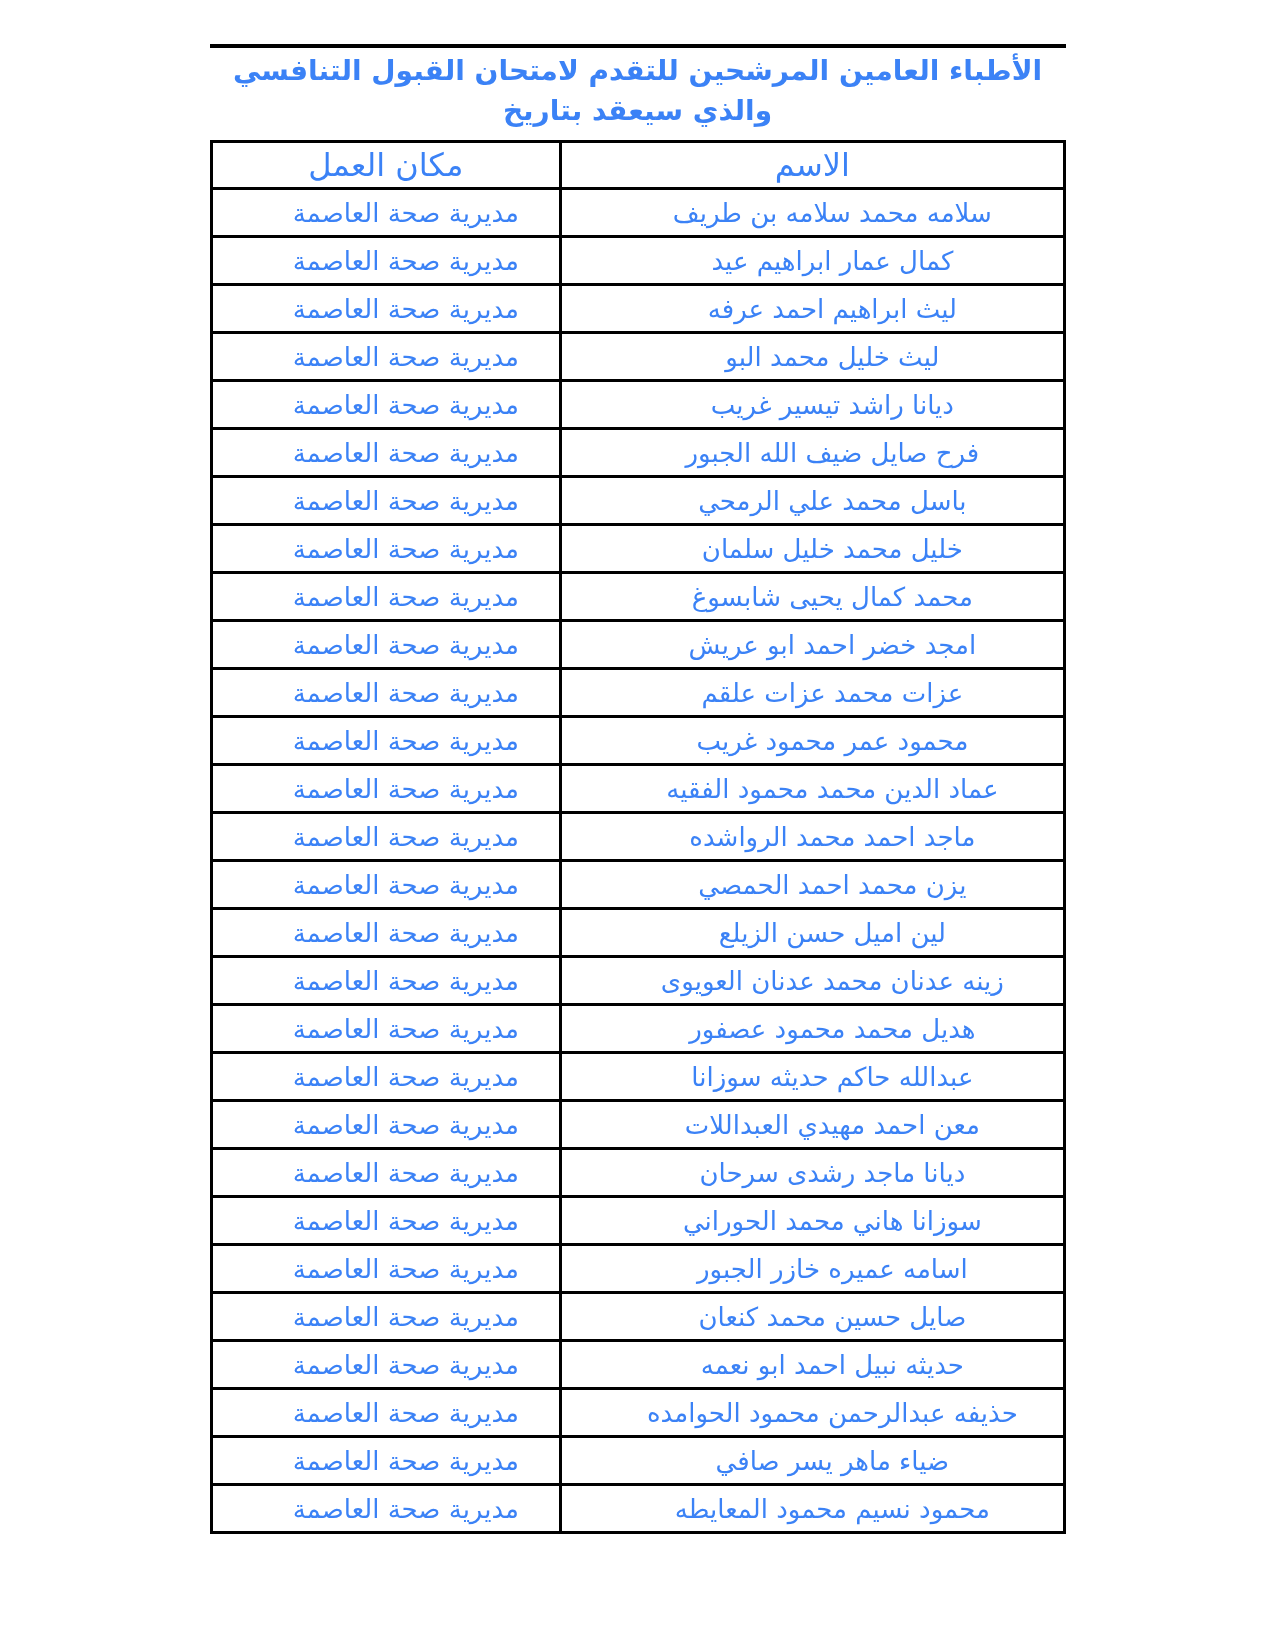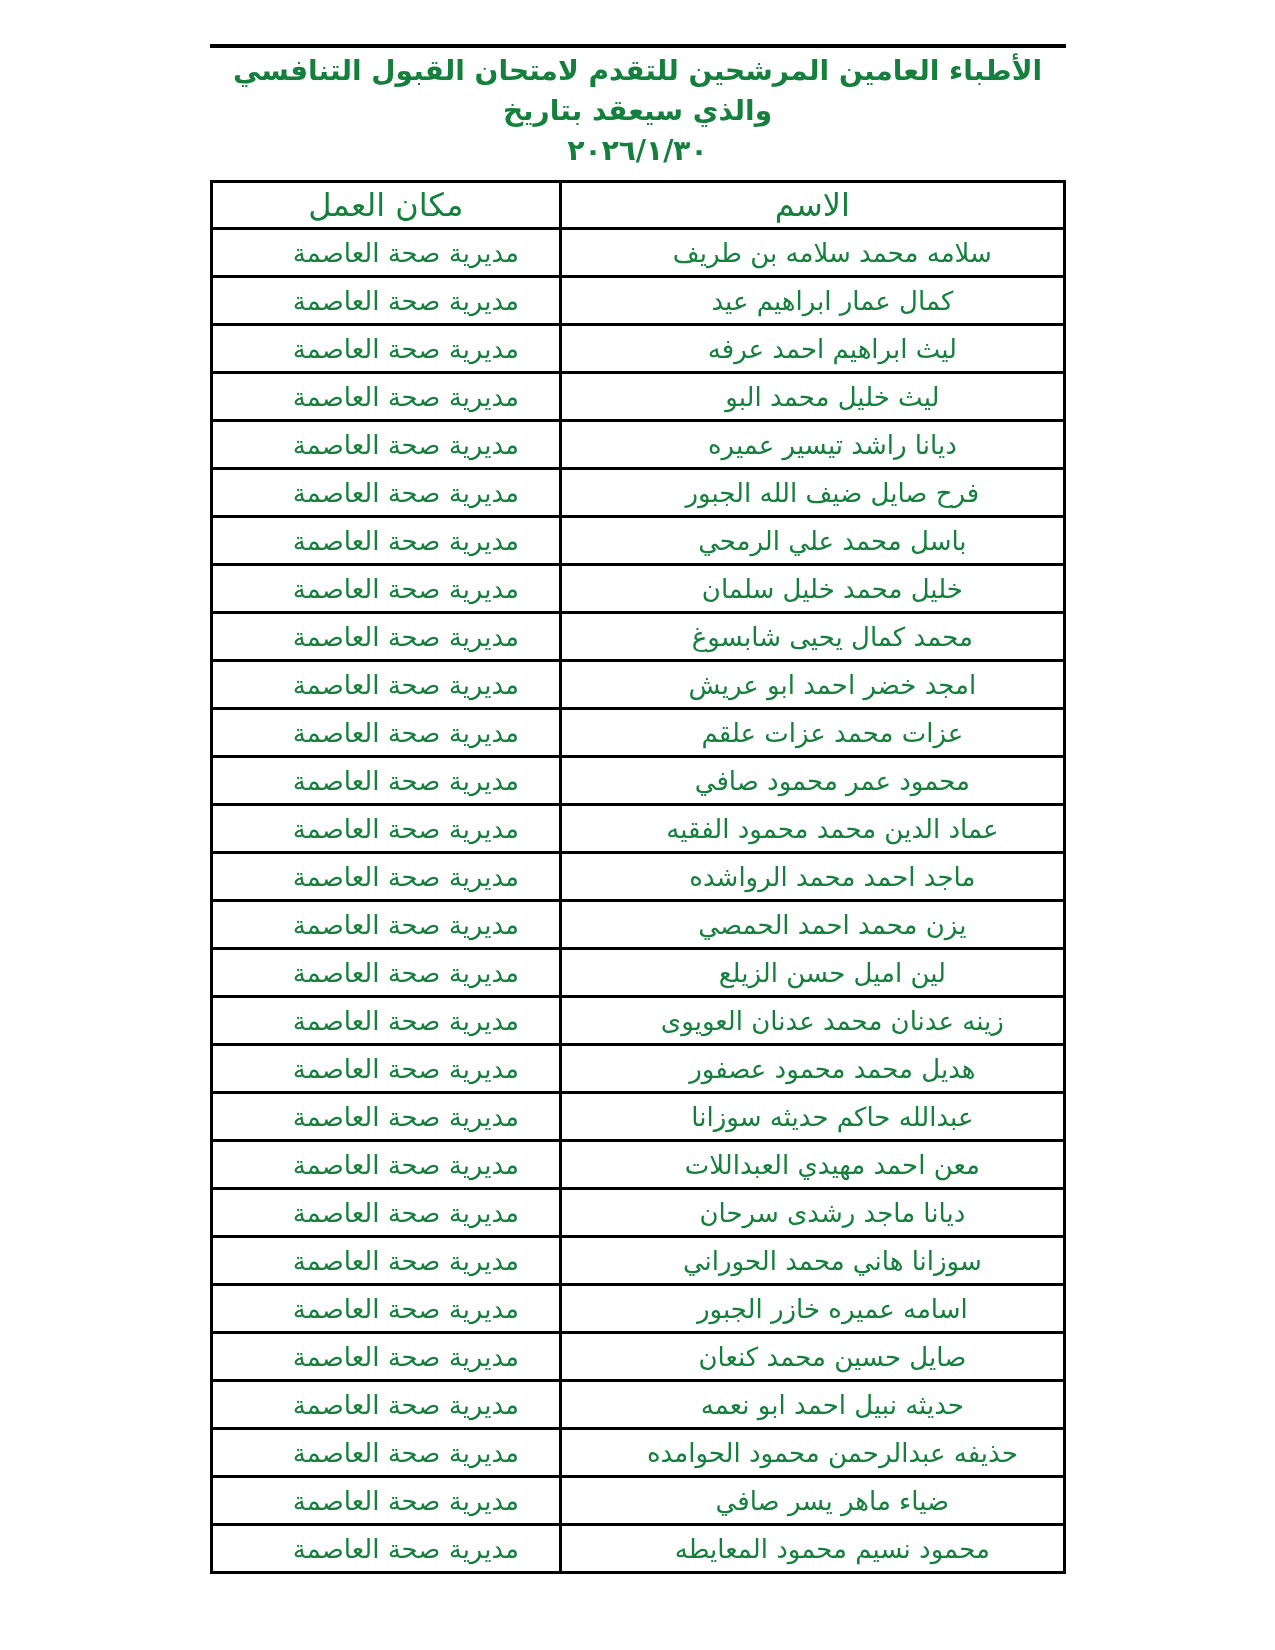--- a/index.html
+++ b/index.html
@@ -5,21 +5,21 @@
   html, body {
     margin: 0;
     padding: 0;
     background: #ffffff;
   }
   .page {
     position: relative;
     width: 1275px;
     height: 1650px;
     background: #ffffff;
-    color: #15803d;
+    color: #3b82f6;
     direction: rtl;
     font-family: "DejaVu Sans", sans-serif;
     overflow: hidden;
     margin: 0 auto;
   }
   .content {
     width: 856px;
     margin: 0 auto;
     padding-top: 44px;
   }
@@ -69,21 +69,20 @@
 </head>
 <body>
 
 <div class="page">
   <div class="content">
 
     <div class="top-rule"></div>
 
     <div class="doc-title">
       <span class="title-line">الأطباء العامين المرشحين للتقدم لامتحان القبول التنافسي والذي سيعقد بتاريخ</span>
-      <span class="title-line">٢٠٢٦/١/٣٠</span>
     </div>
 
     <table class="roster">
       <colgroup>
         <col class="name-col">
         <col class="work-col">
       </colgroup>
       <thead>
         <tr>
           <th>الاسم</th>
@@ -105,21 +104,21 @@
     <td>ليث ابراهيم احمد عرفه</td>
     <td>مديرية صحة العاصمة</td>
   </tr>
 
   <tr>
     <td>ليث خليل محمد البو</td>
     <td>مديرية صحة العاصمة</td>
   </tr>
 
   <tr>
-    <td>ديانا راشد تيسير عميره</td>
+    <td>ديانا راشد تيسير غريب</td>
     <td>مديرية صحة العاصمة</td>
   </tr>
 
   <tr>
     <td>فرح صايل ضيف الله الجبور</td>
     <td>مديرية صحة العاصمة</td>
   </tr>
 
   <tr>
     <td>باسل محمد علي الرمحي</td>
@@ -140,21 +139,21 @@
     <td>امجد خضر احمد ابو عريش</td>
     <td>مديرية صحة العاصمة</td>
   </tr>
 
   <tr>
     <td>عزات محمد عزات علقم</td>
     <td>مديرية صحة العاصمة</td>
   </tr>
 
   <tr>
-    <td>محمود عمر محمود صافي</td>
+    <td>محمود عمر محمود غريب</td>
     <td>مديرية صحة العاصمة</td>
   </tr>
 
   <tr>
     <td>عماد الدين محمد محمود الفقيه</td>
     <td>مديرية صحة العاصمة</td>
   </tr>
 
   <tr>
     <td>ماجد احمد محمد الرواشده</td>

